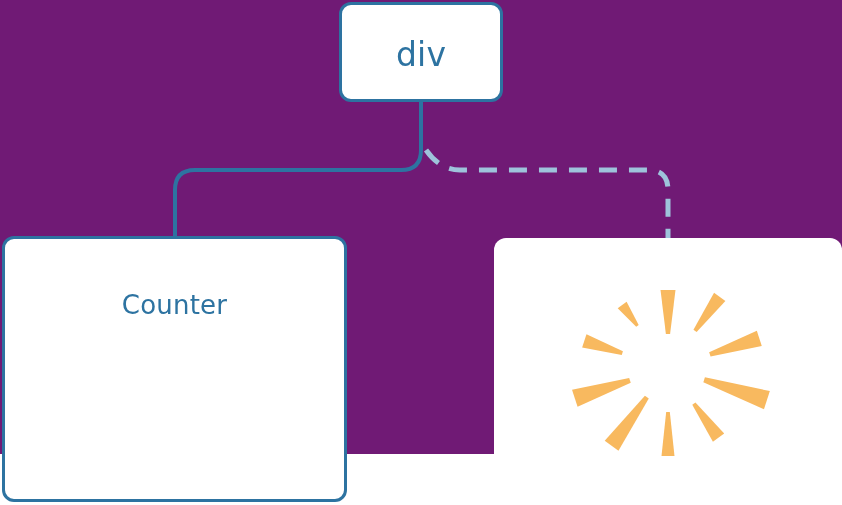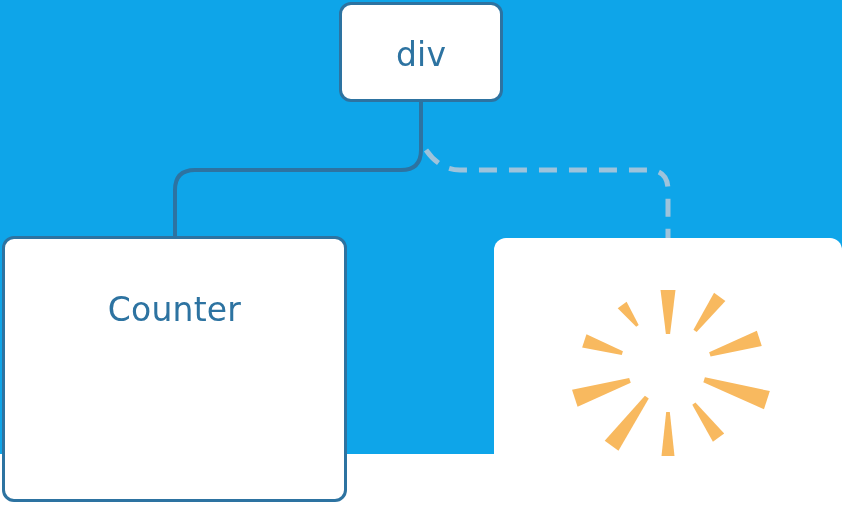--- a/index.html
+++ b/index.html
@@ -9,21 +9,21 @@
   body {
     width: 842px;
     height: 505px;
     overflow: hidden;
     font-family: "DejaVu Sans", sans-serif;
   }
   #stage {
     position: relative;
     width: 842px;
     height: 454px;
-    background: #0ea5e9;
+    background: #701a75;
   }
   #connector-layer {
     position: absolute;
     left: 0;
     top: 0;
     width: 842px;
     height: 505px;
     pointer-events: none;
   }
 
@@ -64,21 +64,21 @@
     color: #2D73A1;
     text-align: center;
     font-weight: 400;
     letter-spacing: 0.2px;
   }
   #div-title {
     font-size: 33px;
     line-height: 100px;
   }
   #counter-title {
-    font-size: 33px;
+    font-size: 26px;
     margin-top: 51px;
   }
 
   
   .pill-wrap {
     display: flex;
     justify-content: center;
     margin-top: 27px;
   }
   .pill {

